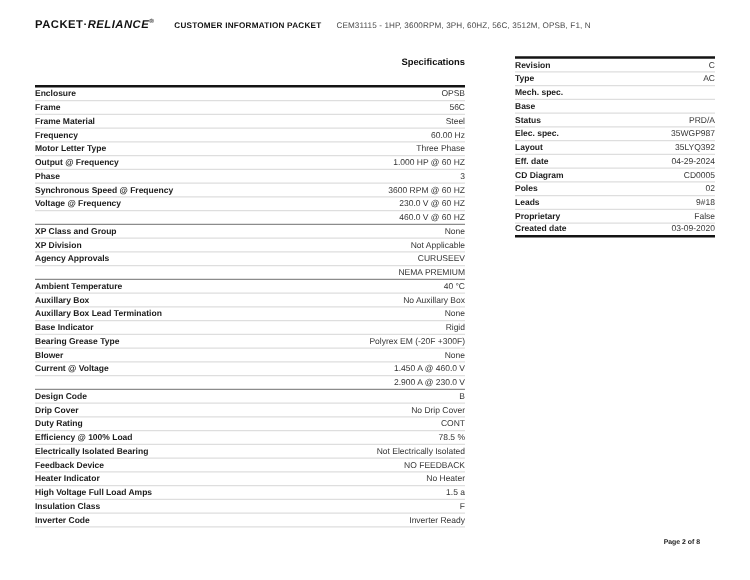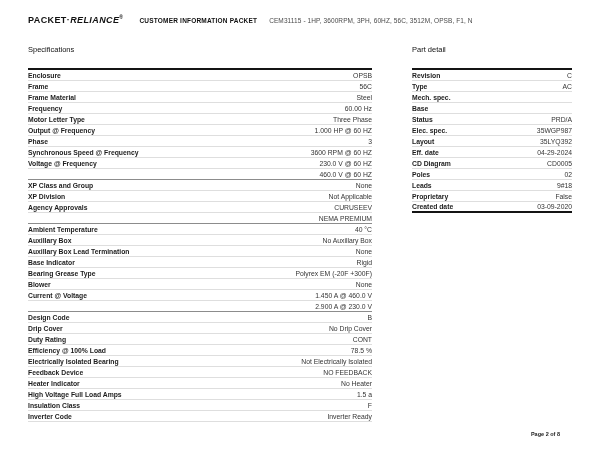--- a/index.html
+++ b/index.html
@@ -14,21 +14,21 @@
   .logo .reliance { font-style:italic; }
   .logo .mark { font-size:5px; vertical-align:super; }
   .doc-title { font-size:6.5px; font-weight:bold; letter-spacing:0.2px; color:#111; margin-left:16px; }
   .product-code { font-size:6.5px; color:#4a4a4a; margin-left:12px; letter-spacing:0.1px; }
 
   
   .content { position:absolute; top:45px; left:28px; right:28px; display:flex; justify-content:space-between; }
   .col-left { width:344px; }
   .col-right { width:160px; }
 
-  .section-title { font-size:7.5px; font-weight:normal; color:#111; margin-bottom:14px; }
+  .section-title { font-size:7.5px; font-weight:bold; color:#111; margin-bottom:14px;text-align:right; }
 
   .spec-table { border-top:2px solid #141414; }
   .pd-table { border-top:2px solid #141414; }
   .pd-table .trow:last-child { border-bottom:2px solid #141414; }
 
   .trow { display:flex; justify-content:space-between; align-items:center; height:11px; border-bottom:1px solid #dedede; font-size:6.8px; line-height:11px; }
   .tlabel { font-weight:bold; color:#1c1c1c; white-space:nowrap; }
   .tvalue { color:#333333; text-align:right; white-space:nowrap; }
 
   .group:not(:last-child) .trow:last-child { border-bottom:1px solid #8c8c8c; }
@@ -217,21 +217,20 @@
 
             <div class="trow">
               <span class="tlabel">Inverter Code</span>
               <span class="tvalue">Inverter Ready</span>
             </div>
           </div>
       </div>
     </div>
 
     <div class="col-right">
-      <div class="section-title">Part detail</div>
       <div class="pd-table">
 
           <div class="trow">
             <span class="tlabel">Revision</span>
             <span class="tvalue">C</span>
           </div>
 
           <div class="trow">
             <span class="tlabel">Type</span>
             <span class="tvalue">AC</span>

